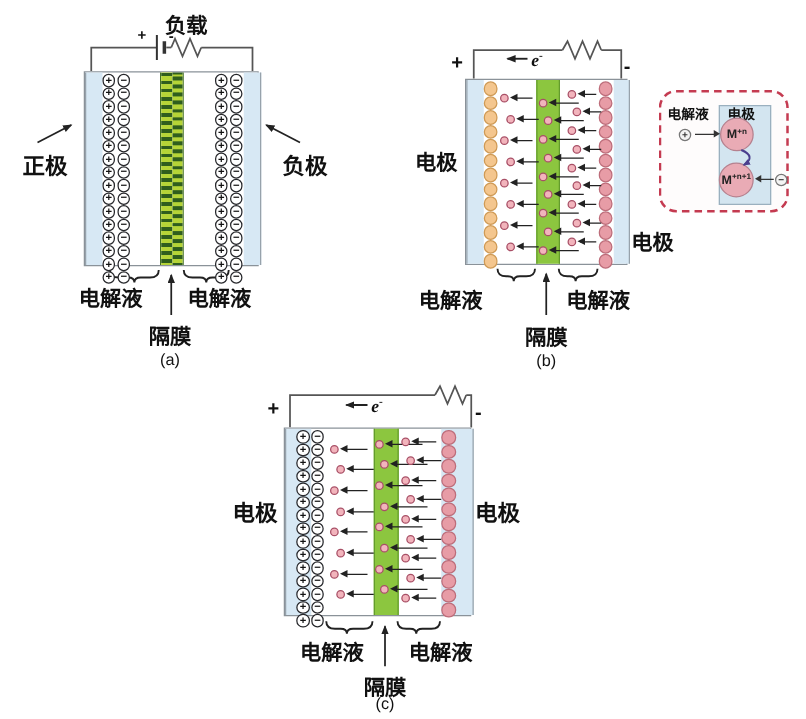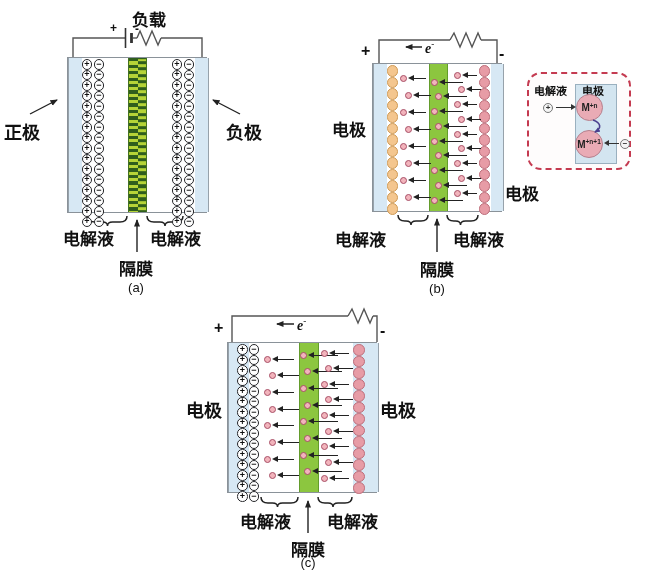--- a/index.html
+++ b/index.html
@@ -157,21 +157,21 @@
           <span class="bead mono">−</span>
           <span class="bead mono">−</span>
           <span class="bead mono">−</span>
         </div>
       <div class="plate br" style="left:127px;width:13px;"></div>
     </div>
 
     <span class="label fs12" style="left:110px;top:21px;">+</span>
     <span class="label fs12" style="left:135px;top:22px;">-</span>
     <span class="label fs17" style="left:132px;top:6px;">负载</span>
-    <span class="label fs18" style="left:4px;top:118px;">正极</span>
+    <span class="label fs18" style="left:18px;top:118px;">正极</span>
     <span class="label fs18" style="left:226px;top:118px;">负极</span>
     <span class="label fs17" style="left:63px;top:225px;">电解液</span>
     <span class="label fs17" style="left:150px;top:225px;">电解液</span>
     <span class="label fs17" style="left:119px;top:255px;">隔膜</span>
     <span class="cap" style="left:110px;top:280px;width:52px;">(a)</span>
   </div>
 
   <div class="sec" style="left:322px;top:0;width:323px;height:300px;">
     <svg class="ovl" width="323" height="300">
       <defs>

